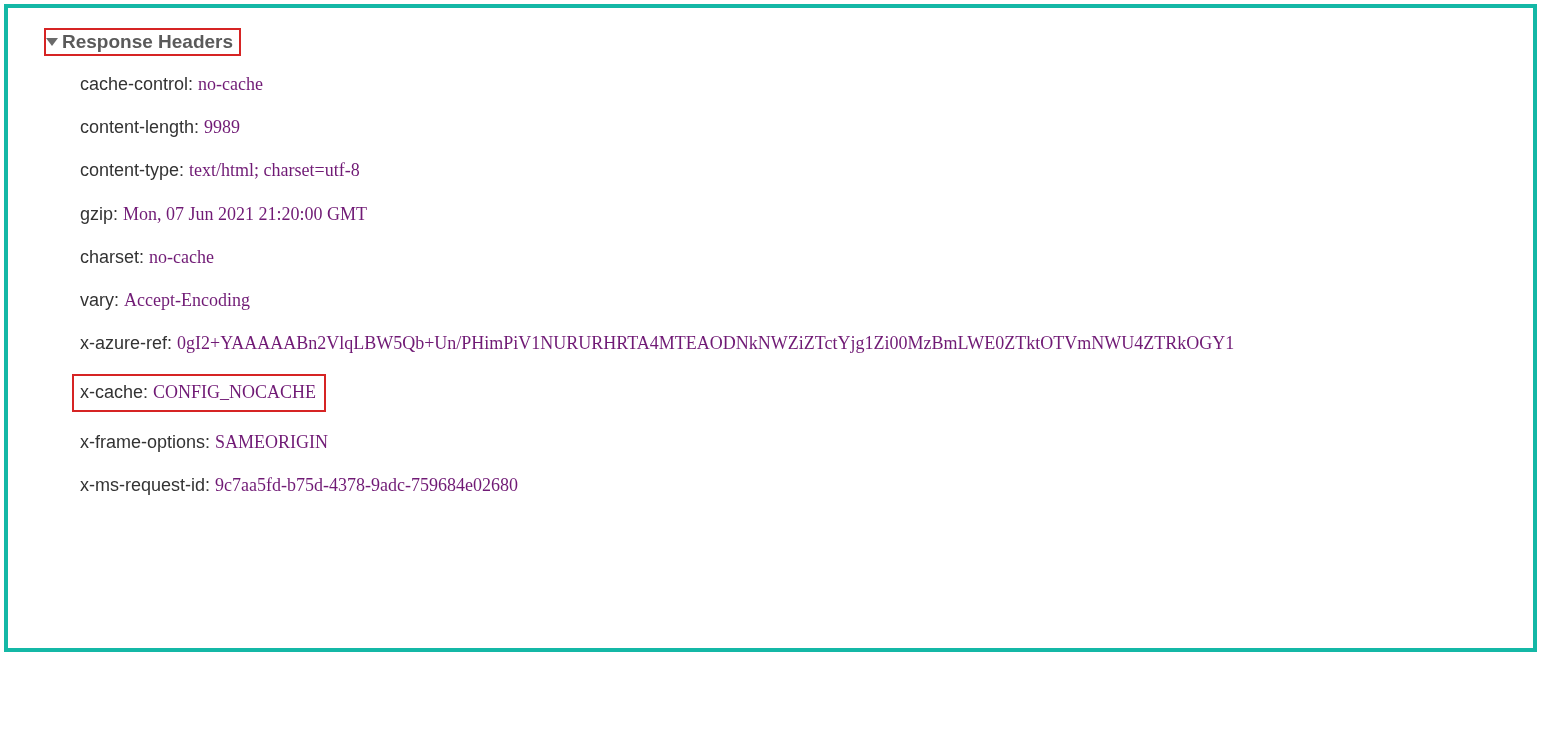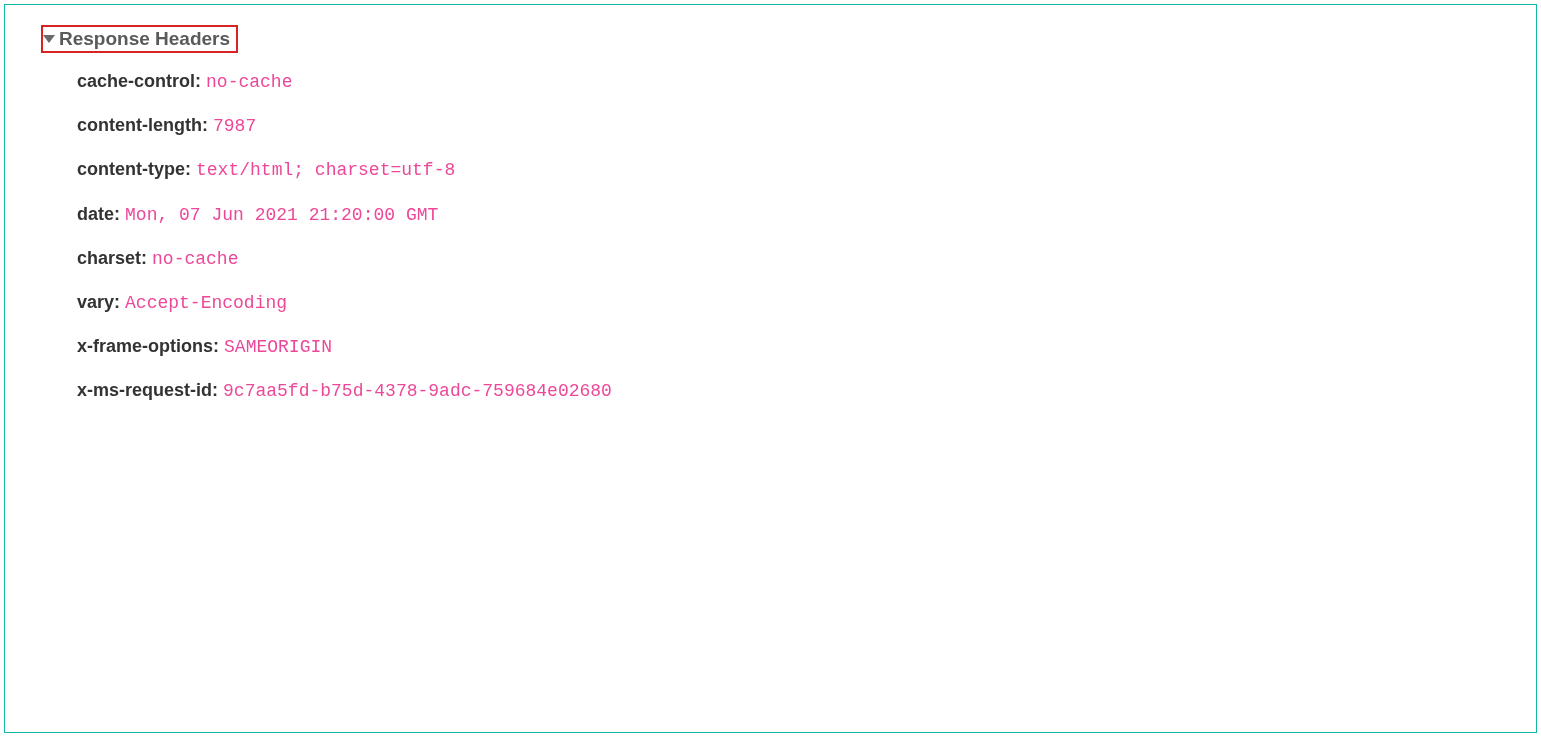--- a/index.html
+++ b/index.html
@@ -8,24 +8,24 @@
       padding: 0;
     }
     body {
       font-family: "Segoe UI", Arial, sans-serif;
       font-size: 18px;
       color: #333;
       background: #fff;
       padding: 4px;
     }
     .panel {
-      border: 1px solid #14b8a6;
+      border: 4px solid #14b8a6;
       padding: 20px 30px 30px 30px;
       width: 1533px;
-      height: 729px;
+      height: 648px;
     }
     .section-header {
       display: inline-flex;
       align-items: center;
       margin-bottom: 16px;
       margin-left: 6px;
     }
     .triangle-icon {
       width: 0;
       height: 0;
@@ -48,26 +48,26 @@
       align-items: center;
     }
     .headers-list {
       padding-left: 42px;
     }
     .header-row {
       margin-bottom: 18px;
       line-height: 1.4;
     }
     .header-name {
-      font-weight: 700;
+      font-weight: 400;
       color: #333;
     }
     .header-value {
-      font-family: Liberation Mono, monospace;
-      color: #ec4899;
+      font-family: Liberation Serif, serif;
+      color: #701a75;
       font-weight: 400;
     }
     .row-highlight {
       border: 2px solid #d62424;
       display: inline-block;
       padding: 4px 8px 4px 6px;
       margin-left: -8px;
     }
   </style>
 </head>
@@ -85,46 +85,56 @@
   <div class="headers-list">
 
     <div class="header-row">
       <span class="header-name">cache-control:</span>
       <span class="header-value">no-cache</span>
     </div>
 
 
     <div class="header-row">
       <span class="header-name">content-length:</span>
-      <span class="header-value">7987</span>
+      <span class="header-value">9989</span>
     </div>
 
     <div class="header-row">
       <span class="header-name">content-type:</span>
       <span class="header-value">text/html; charset=utf-8</span>
     </div>
 
     <div class="header-row">
-      <span class="header-name">date:</span>
+      <span class="header-name">gzip:</span>
       <span class="header-value">Mon, 07 Jun 2021 21:20:00 GMT</span>
     </div>
 
 
     <div class="header-row">
       <span class="header-name">charset:</span>
       <span class="header-value">no-cache</span>
     </div>
 
 
     <div class="header-row">
       <span class="header-name">vary:</span>
       <span class="header-value">Accept-Encoding</span>
     </div>
 
+    <div class="header-row">
+      <span class="header-name">x-azure-ref:</span>
+      <span class="header-value">0gI2+YAAAAABn2VlqLBW5Qb+Un/PHimPiV1NURURHRTA4MTEAODNkNWZiZTctYjg1Zi00MzBmLWE0ZTktOTVmNWU4ZTRkOGY1</span>
+    </div>
 
+    <div class="header-row">
+      <span class="row-highlight">
+        <span class="header-name">x-cache:</span>
+        <span class="header-value">CONFIG_NOCACHE</span>
+      </span>
+    </div>
 
     <div class="header-row">
       <span class="header-name">x-frame-options:</span>
       <span class="header-value">SAMEORIGIN</span>
     </div>
 
 
     <div class="header-row">
       <span class="header-name">x-ms-request-id:</span>
       <span class="header-value">9c7aa5fd-b75d-4378-9adc-759684e02680</span>

